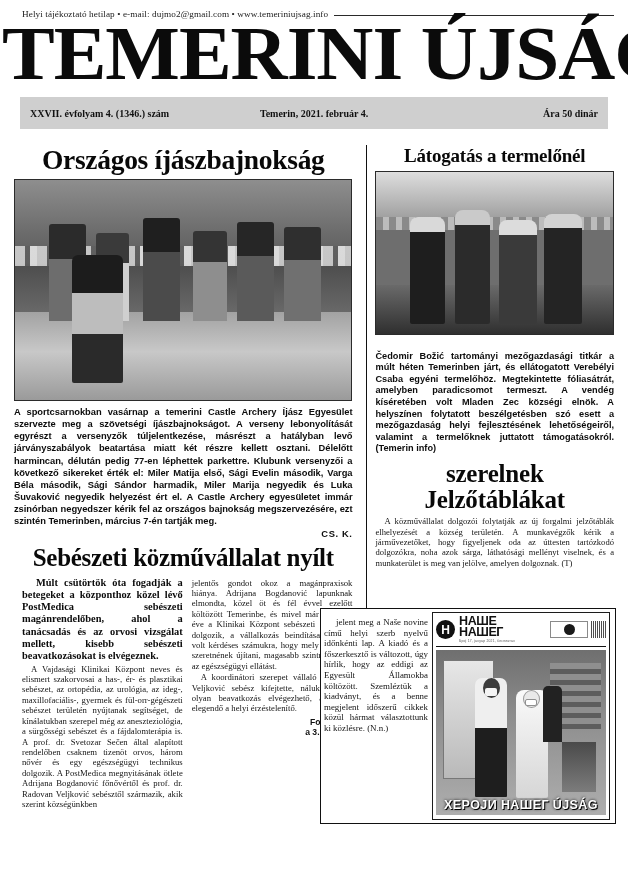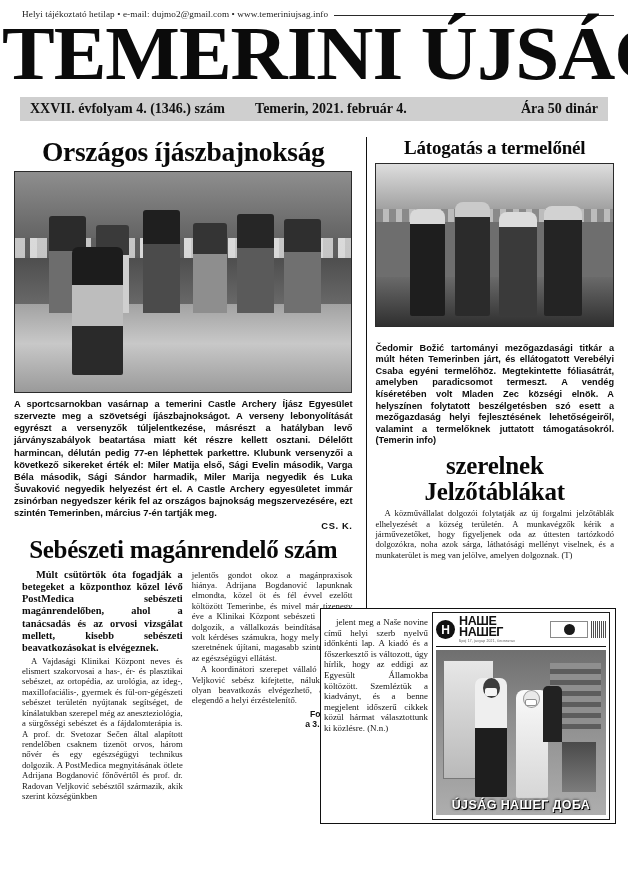--- a/index.html
+++ b/index.html
@@ -61,25 +61,25 @@
     transform: scaleX(1.04);
   }
 
   .infobar {
     display: flex;
     align-items: center;
     justify-content: space-between;
     background: #cfcfcf;
     margin: 6px 6px 16px 6px;
     padding: 4px 10px 4px 10px;
-    font-size: 14px;
+    font-size: 10px;
     font-weight: bold;
     font-family: "Liberation Serif", serif;
     color: #111;
-    height: 24px;
+    height: 32px;
   }
   .infobar span { white-space: nowrap; }
   .infobar .mid { margin-right: 84px; }
 
   
   .content {
     position: relative;
     display: flex;
     padding: 0 14px;
     margin-top: 6px;
@@ -346,21 +346,21 @@
         <div class="figure" style="left:66%;width:11%;height:45%;background:linear-gradient(180deg,#262626 0 34%,#5a5a5a 34% 100%);"></div>
         <div class="figure" style="left:80%;width:11%;height:43%;background:linear-gradient(180deg,#2f2f2f 0 35%,#707070 35% 100%);"></div>
         <div class="figure" style="left:17%;bottom:8%;width:15%;height:58%;background:linear-gradient(180deg,#1c1c1c 0 30%,#bdbdbd 30% 62%,#2a2a2a 62% 100%);border-radius:6px 6px 2px 2px;"></div>
       </div>
 
       <div class="lede">
         <span>A sportcsarnokban vasárnap a temerini Castle Archery Íjász Egyesület szervezte meg a szövetségi íjászbajnokságot. A verseny lebonyolítását egyrészt a versenyzők túljelentkezése, másrészt a hatályban levő járványszabályok beatartása miatt két részre kellett osztani. Délelőtt harmincan, délután pedig 77-en léphettek parkettre. Klubunk versenyzői a következő sikereket érték el: Miler Matija első, Sági Evelin második, Varga Béla második, Sági Sándor harmadik, Miler Marija negyedik és Luka Šuvaković negyedik helyezést ért el. A Castle Archery egyesületet immár zsinórban negyedszer kérik fel az országos bajnokság megszervezésére, ezt szintén Temerinben, március 7-én tartják meg.</span>
         <span class="sig">CS. K.</span>
       </div>
 
-      <h2 class="hl hl-surgery">Sebészeti magánrendelő szám</h2>
+      <h2 class="hl hl-surgery">Sebészeti közművállalat nyílt</h2>
 
       <div class="surgery-cols">
         <div class="sc">
           <p class="drop-para">Múlt csütörtök óta fogadják a betegeket a központhoz közel lévő PostMedica sebészeti magánrendelőben, ahol a tanácsadás és az orvosi vizsgálat mellett, kisebb sebészeti beavatkozásokat is elvégeznek.</p>
           <p class="small-para">A Vajdasági Klinikai Központ neves és elismert szakorvosai a has-, ér- és plasztikai sebészet, az ortopédia, az urológia, az ideg-, maxillofaciális-, gyermek és fül-orr-gégészeti sebészet területén nyújtanak segítséget, de kínálatukban szerepel még az aneszteziológia, a sürgősségi sebészet és a fájdalomterápia is. A prof. dr. Svetozar Sečen által alapított rendelőben csaknem tizenöt orvos, három nővér és egy egészségügyi technikus dolgozik. A PostMedica megnyitásának ötlete Adrijana Bogdanović főnővértől és prof. dr. Radovan Veljković sebésztől származik, akik szerint községünkben</p>
         </div>
         <div class="sc">
           <p class="small-para" style="text-indent:0;">jelentős gondot okoz a magánpraxisok hiánya. Adrijana Bogdanović lapunknak elmondta, közel öt és fél évvel ezelőtt költözött Temerinbe, és mivel már tizenegy éve a Klinikai Központ sebészeti osztályán dolgozik, a vállalkozás beindításakor nem volt kérdéses számukra, hogy mely területen szeretnének újítani, magasabb szintre emelni az egészségügyi ellátást.</p>
           <p class="small-para">A koordinátori szerepet vállaló Radovan Veljković sebész kifejtette, náluk minden olyan beavatkozás elvégezhető, amelyhez elegendő a helyi érzéstelenítő.</p>
           <div class="cont-note">
@@ -426,18 +426,18 @@
         <div class="nn-door"></div>
         <div class="nn-shelf"></div>
         <div class="nn-chair"></div>
         <div class="nn-p1"></div>
         <div class="nn-p1h"></div>
         <div class="nn-p1m"></div>
         <div class="nn-p2"></div>
         <div class="nn-p2h"></div>
         <div class="nn-p2m"></div>
         <div class="nn-p3"></div>
-        <div class="nn-caption">ÚJSÁG НАШЕГ ДОБА</div>
+        <div class="nn-caption">ХЕРОЈИ НАШЕГ ÚJSÁG</div>
       </div>
     </div>
   </div>
 
 </div>
 
 </body></html>

